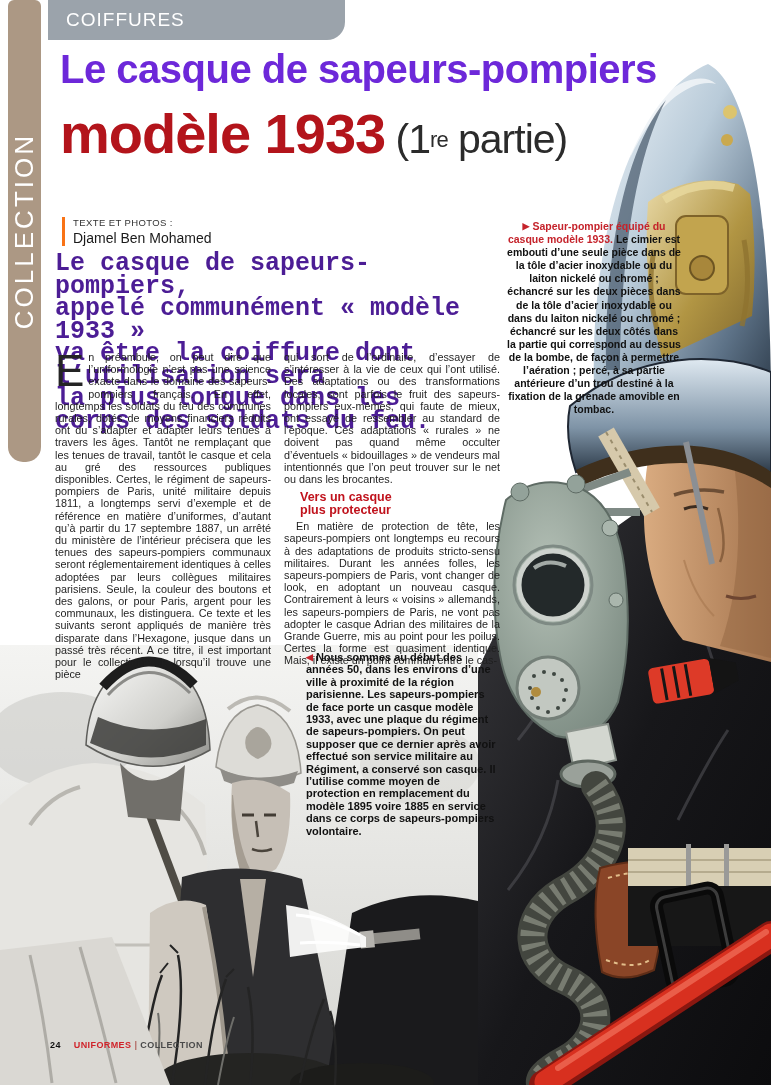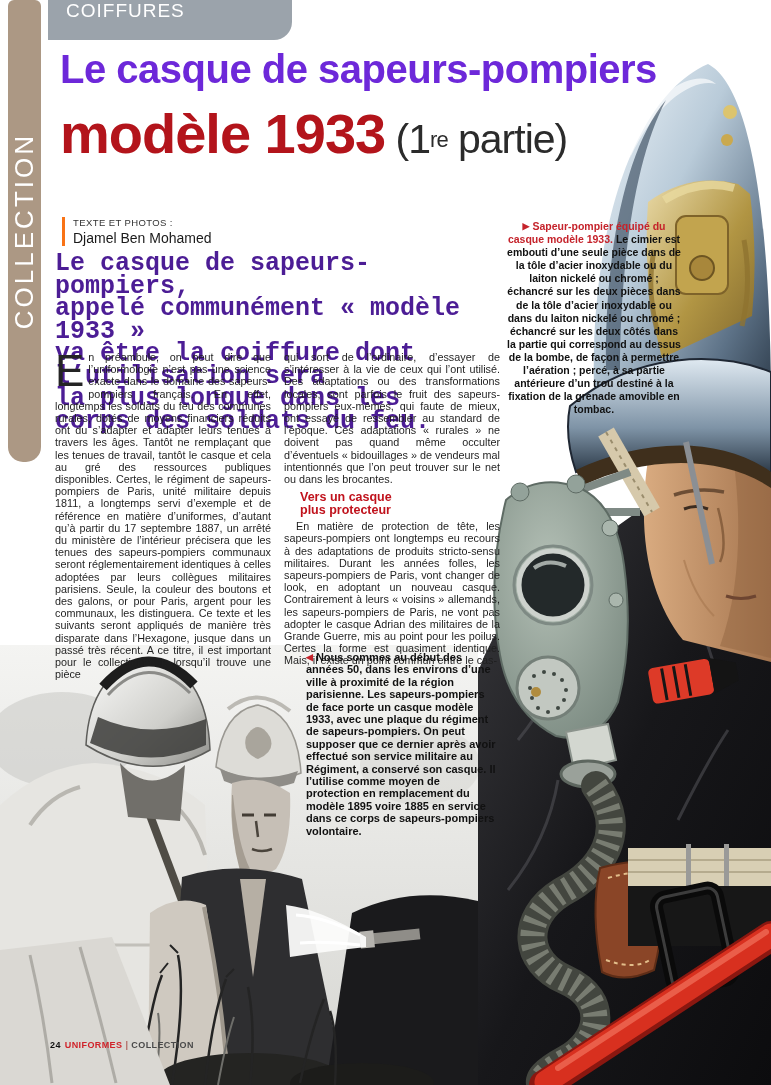--- a/index.html
+++ b/index.html
@@ -7,22 +7,22 @@
         font-family:"Liberation Sans",sans-serif;}
   [data-interactable]{box-sizing:border-box;}
 
   
   .side-tab{position:absolute;left:8px;top:0;width:33px;height:462px;background:#ac9884;
             border-radius:6px 6px 15px 15px;z-index:2;display:flex;align-items:center;justify-content:center;}
   .side-tab span{writing-mode:vertical-rl;transform:rotate(180deg);color:#fff;font-size:26px;
                  letter-spacing:3px;font-weight:400;}
 
   
-  .kicker{position:absolute;left:48px;top:0;width:244px;height:40px;background:#9ba3ab;
-          border-radius:0 0 18px 0;z-index:2;display:flex;align-items:flex-start;}
+  .kicker{position:absolute;left:48px;top:0;width:297px;height:40px;background:#9ba3ab;
+          border-radius:0 0 18px 0;z-index:2;display:flex;align-items:center;}
   .kicker span{color:#fff;font-size:19px;letter-spacing:1px;padding-left:18px;}
 
   
   .title-block{position:absolute;left:60px;top:46px;z-index:3;white-space:nowrap;}
   .t1{font-size:40px;font-weight:bold;color:#6d28d9;letter-spacing:-0.5px;line-height:46px;}
   .t2{line-height:60px;margin-top:12px;}
   .t2 .red{font-size:56px;font-weight:bold;color:#b3141b;letter-spacing:-1px;}
   .t2 .paren{font-size:41px;color:#2b2b2b;letter-spacing:-1px;}
   .t3{font-family:"DejaVu Serif",serif;font-style:italic;font-weight:bold;font-size:41px;
       color:#8b949b;line-height:46px;letter-spacing:0px;}
@@ -52,21 +52,21 @@
 
   
   .photo{position:absolute;z-index:1;}
   .photo svg{display:block;}
   .photo-right{left:478px;top:40px;width:293px;height:1045px;}
   .photo-bw{left:0;top:645px;width:478px;height:440px;}
 
   
   .footer{position:absolute;left:50px;top:1040px;z-index:5;font-size:9px;font-weight:bold;letter-spacing:0.4px;}
   .footer .pg{color:#111;}
-  .footer .mag{color:#d0232a;padding-left:4px;}
+  .footer .mag{color:#d0232a;padding-left:13px;}
   .footer .sep{color:#b06560;padding:0 3px;}
   .footer .sec{color:#4a4a4a;}
 </style>
 </head>
 <body>
 
 <div id="page" data-interactable="false">
 
   <div class="side-tab" data-interactable="false">
     <span data-interactable="false">COLLECTION</span>

